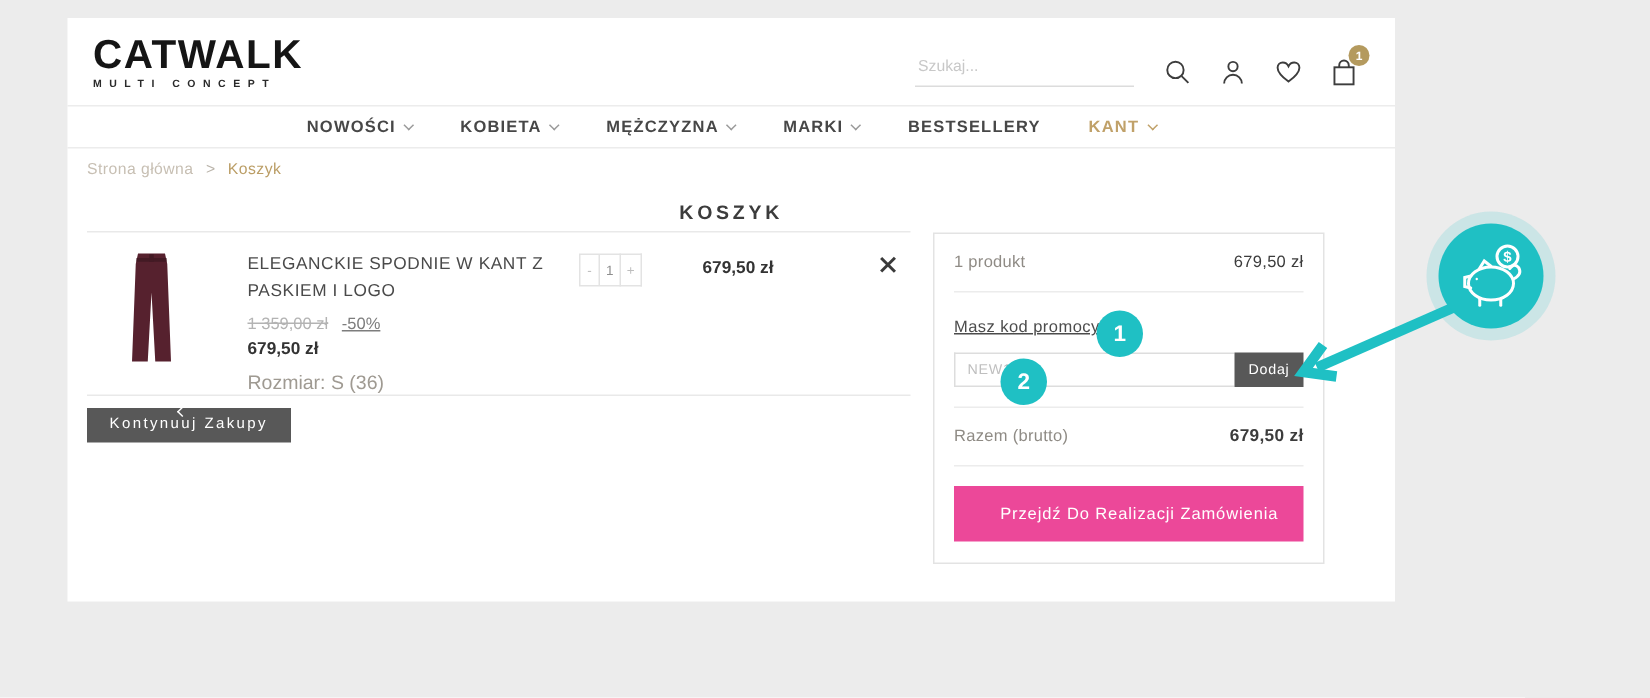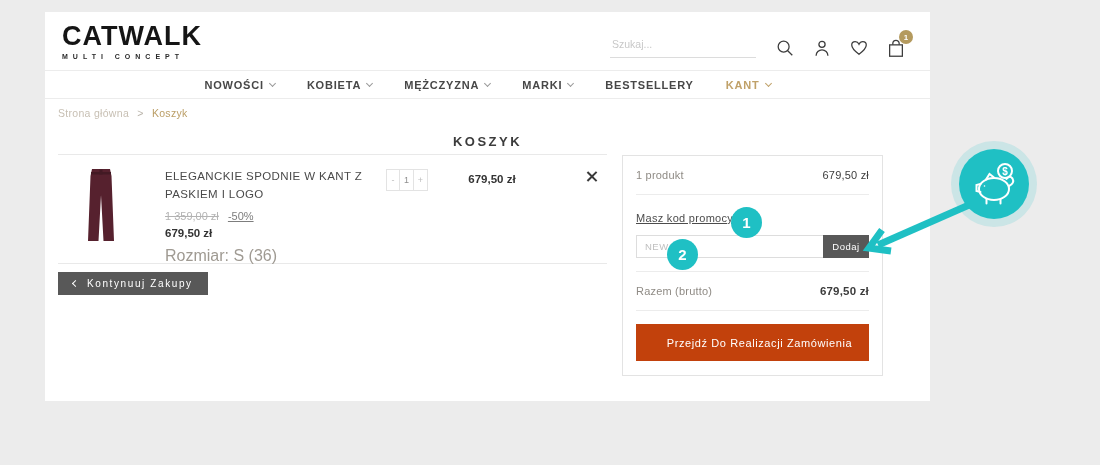--- a/index.html
+++ b/index.html
@@ -72,21 +72,21 @@
   .cart-col { position:absolute; left:13px; top:142px; width:549px; }
   .hr { border-top:1px solid #e9e9e9; }
   .product-row { position:relative; height:108px; }
   .thumb { position:absolute; left:12px; top:8px; width:62px; height:84px; cursor:pointer; }
   .pdetails { position:absolute; left:107px; top:12px; width:218px; }
   .pname { font-size:11.5px; line-height:1.6; letter-spacing:0.4px; color:#4a4a4a; cursor:pointer; }
   .pold  { margin-top:6px; font-size:11px; }
   .strike { color:#b3b3b3; text-decoration:line-through; }
   .disc   { color:#7d7d7d; margin-left:6px;text-decoration:underline; }
   .pnew  { margin-top:5px; font-size:11.5px; font-weight:bold; color:#333; }
-  .psize { margin-top:8px; font-size:16px; color:#9f9a92; }
+  .psize { margin-top:8px; font-size:13px; color:#9f9a92; }
 
   .stepper { position:absolute; left:328px; top:14px; display:flex; }
   .stepper .st {
     width:14px; height:22px; border:1px solid #e3e3e3; background:#fff;
     font-family:"Liberation Sans",sans-serif; font-size:9px; color:#bdbdbd;
     display:flex; align-items:center; justify-content:center;
   }
   .stepper .st + .st { border-left:none; }
   .stepper .qty { color:#8e8e8e; }
   .stepper button { cursor:pointer; }
@@ -97,21 +97,21 @@
   .xi { position:relative; width:11px; height:11px; display:block; }
   .xi::before,.xi::after {
     content:""; position:absolute; left:4.5px; top:-1px; width:2.2px; height:13px; background:#3a3a3a;
   }
   .xi::before { transform:rotate(45deg); } .xi::after { transform:rotate(-45deg); }
 
   .continue {
     margin-top:8px; height:23px; padding:0 15px;
     background:#585858; border:none; color:#fff; cursor:pointer;
     font-family:"Liberation Sans",sans-serif; font-size:10px; letter-spacing:1.6px;
-    display:inline-flex; align-items:center;
+    display:inline-flex; align-items:center;flex-direction:column;
   }
   .chevl { width:5px; height:5px; border-left:1.4px solid #fff; border-bottom:1.4px solid #fff;
            transform:rotate(45deg); display:inline-block; margin-right:9px; }
   .points { margin-top:14px; font-size:11px; color:#a39d94; letter-spacing:0.2px; }
   .points b { color:#2e2e2e; margin-left:3px; letter-spacing:0.3px; }
 
   
   .summary {
     position:absolute; left:577px; top:143px; width:261px;
     border:1px solid #e3e3e3; background:#fff; padding:13px 13px 14px 13px;
@@ -131,21 +131,21 @@
   }
   .promo-input::placeholder { color:#bfbfbf; }
   .promo-btn {
     width:46px; height:23px; background:#585858; border:none; color:#fff;
     font-family:"Liberation Sans",sans-serif; font-size:9.5px; letter-spacing:0.5px; cursor:pointer;
   }
   .sum-row.total .tlabel { color:#8f8b85; }
   .sum-row.total .val { font-weight:bold; font-size:11.5px; }
   .checkout {
     width:100%; height:37px; margin-top:0;
-    background:#c2410c; border:none; color:#fff; cursor:pointer;
+    background:#ec4899; border:none; color:#fff; cursor:pointer;
     font-family:"Liberation Sans",sans-serif; font-size:11px; letter-spacing:0.6px;padding-left:14px;
   }
 
   
   .step {
     position:absolute; width:31px; height:31px; border-radius:50%;
     background:#1fc0c4; color:#fff; font-size:15px; font-weight:bold;
     display:flex; align-items:center; justify-content:center; z-index:6;
   }
   .s1 { left:731px; top:207px; }

